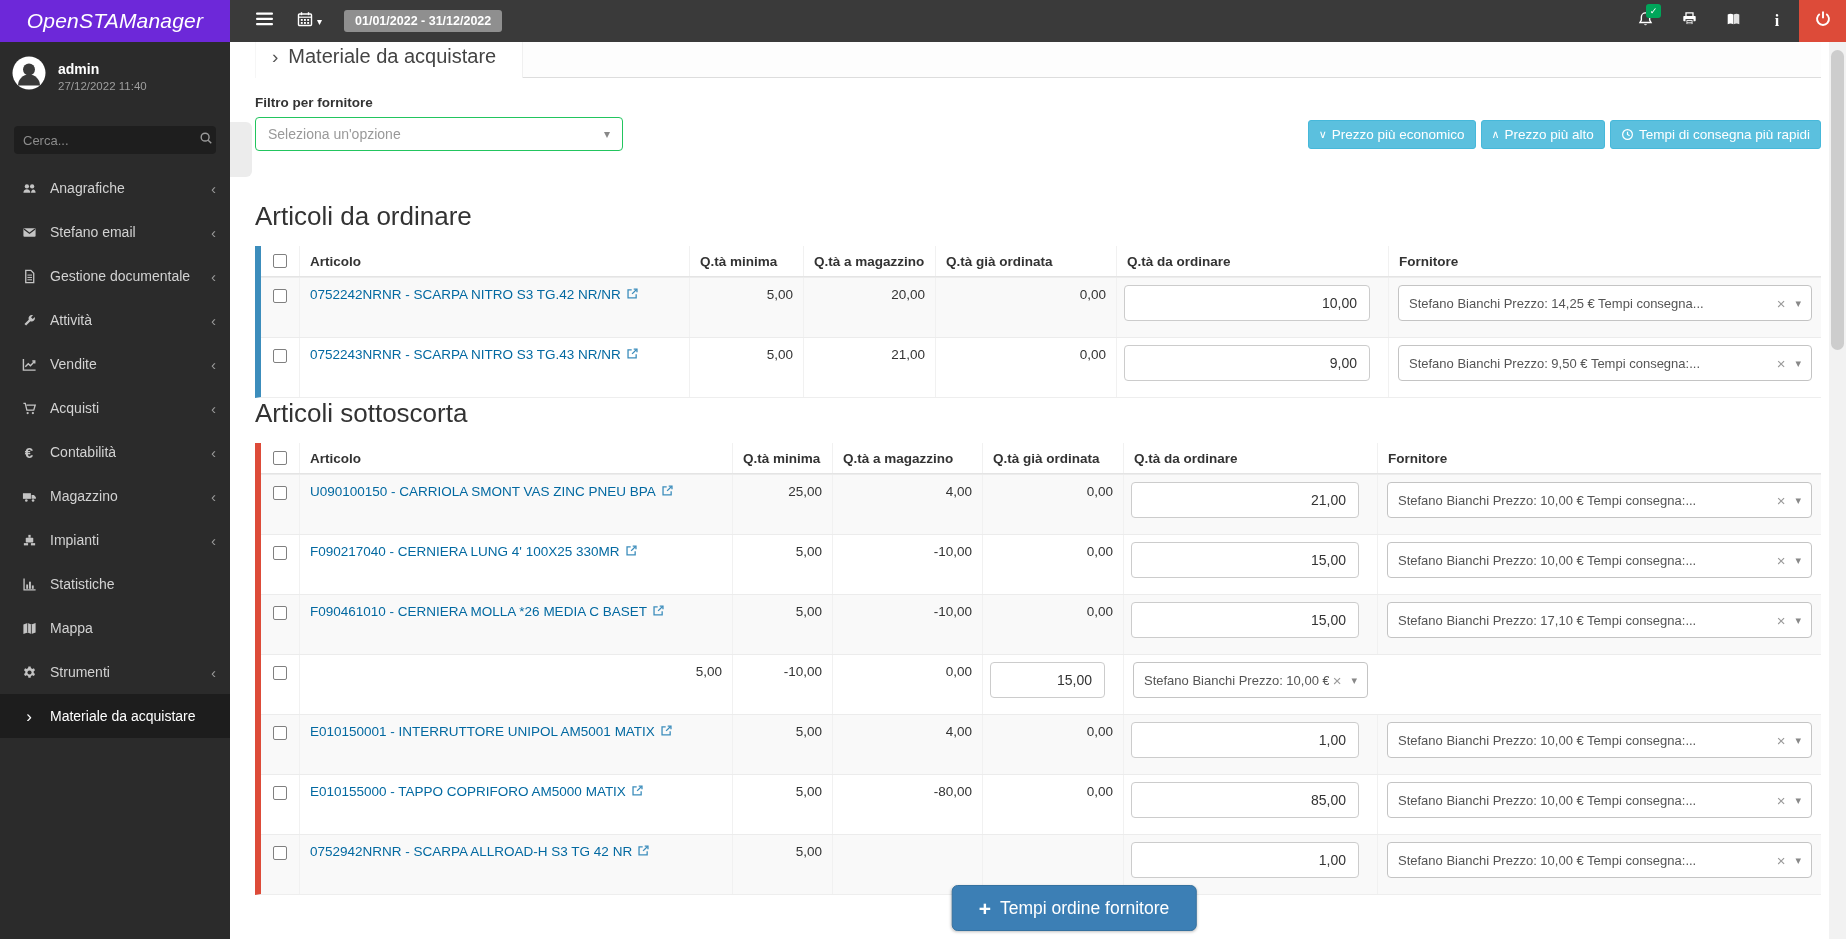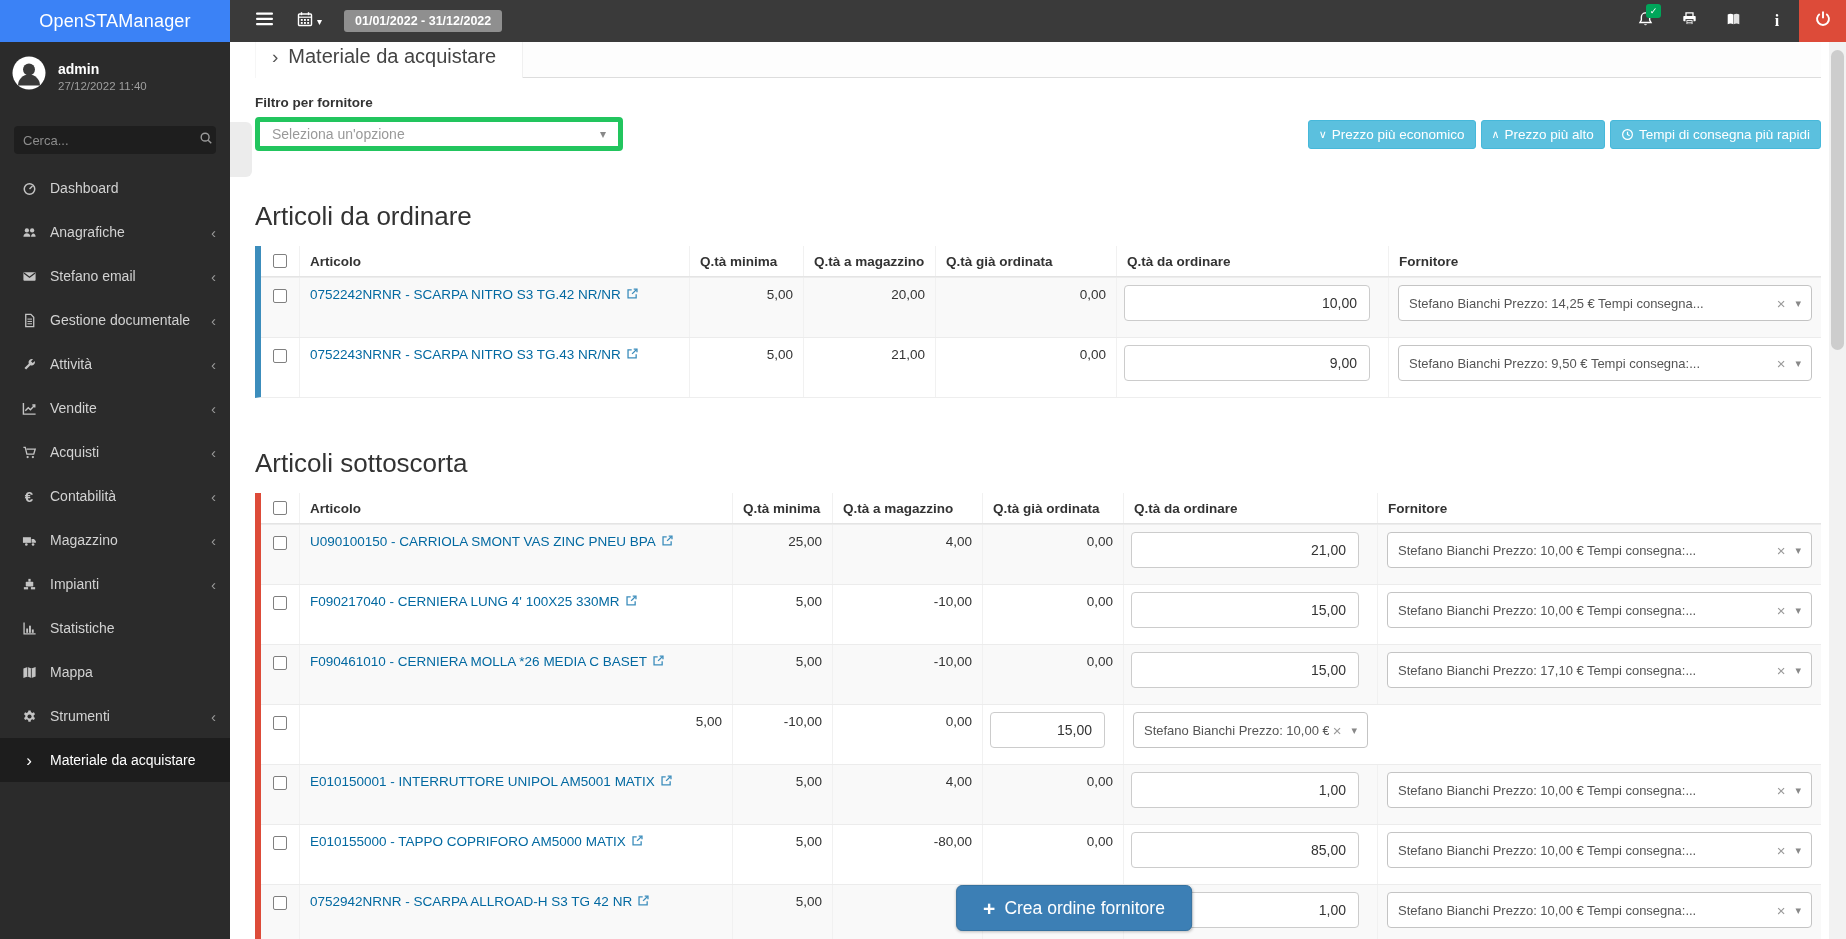--- a/index.html
+++ b/index.html
@@ -1,20 +1,20 @@
 <!DOCTYPE html>
 <html><head>
 <meta charset="utf-8">
 <style>
   * { margin:0; padding:0; box-sizing:border-box; }
   html,body { width:1846px; height:939px; overflow:hidden; font-family:"Liberation Sans","DejaVu Sans",sans-serif; background:#fff; }
 
   
   .topbar { position:fixed; top:0; left:0; width:1846px; height:42px; background:#3a3a3a; display:flex; align-items:stretch; z-index:50; }
-  .logo { width:230px; background:#3b82f6; color:#fff; font-size:18px; display:flex; align-items:center; justify-content:center; letter-spacing:.2px; }
+  .logo { width:230px; background:#6d28d9; color:#fff; font-size:21px; display:flex; align-items:center; justify-content:center; letter-spacing:.2px;font-style:italic; }
   .tb-left { display:flex; align-items:center; gap:8px; padding-left:18px; }
   .tb-btn { display:flex; align-items:center; gap:4px; padding:6px 8px; cursor:pointer; color:#fff; }
   .date-badge { background:#8f8f8f; color:#fff; font-weight:bold; font-size:12.5px; padding:4px 11px; border-radius:3px; margin-left:6px; cursor:pointer; }
   .tb-right { margin-left:auto; display:flex; align-items:stretch; }
   .tb-ic { width:44px; display:flex; align-items:center; justify-content:center; position:relative; cursor:pointer; color:#fff; }
   .bell-badge { position:absolute; top:4px; right:6px; width:15px; height:14px; background:#00a65a; border-radius:3px; color:#fff; font-size:9px; display:flex; align-items:center; justify-content:center; font-weight:bold; }
   .power { width:47px; background:#dd4b39; display:flex; align-items:center; justify-content:center; cursor:pointer; }
   .info-i { font-family:"Liberation Serif","DejaVu Serif",serif; font-weight:bold; font-size:16px; }
 
   
@@ -38,28 +38,28 @@
   .side-handle { position:fixed; left:230px; top:122px; width:22px; height:55px; background:#ececec; border-radius:0 6px 6px 0; z-index:30; }
 
   .tabs-row { display:flex; align-items:stretch; height:46px; }
   .tab-active { background:#fff; border-top:3px solid #3c8dbc; border-right:1px solid #f0f0f0; border-left:1px solid #f6f6f6; padding:0 26px 0 16px; display:flex; align-items:center; gap:10px; font-size:20px; color:#444; cursor:pointer; }
   .tab-chevron { color:#555; font-size:19px; }
   .tabs-rest { flex:1; border-bottom:1px solid #ddd; background:#fdfdfd; }
 
   .filter-row { display:flex; align-items:flex-end; margin-top:17px; }
   .filter-block { width:368px; }
   .filter-label { font-size:13.5px; font-weight:bold; color:#333; margin-bottom:7px; }
-  .sel2-filter { height:34px; border:5px solid #22c55e; border-radius:4px; background:#fff; display:flex; align-items:center; padding:0 12px; cursor:pointer; }
+  .sel2-filter { height:34px; border:1px solid #22c55e; border-radius:4px; background:#fff; display:flex; align-items:center; padding:0 12px; cursor:pointer; }
   .sel2-filter .ph { flex:1; color:#999; font-size:14px; }
   .sel2-filter .car { color:#888; font-size:12px; }
   .sort-btns { margin-left:auto; display:flex; gap:5px; padding-bottom:2px; }
   .btn-info { background:#5bc0de; border:1px solid #46b8da; color:#fff; font-size:13.5px; font-family:inherit; border-radius:3px; height:29px; padding:0 10px; display:flex; align-items:center; gap:5px; cursor:pointer; }
   .bic { font-size:11px; line-height:1; }
 
-  .tbl-title { font-size:26px; font-weight:400; color:#333; margin-top:50px; margin-bottom:14px; }
+  .tbl-title { font-size:26px; font-weight:400; color:#333; margin-bottom:14px; }
   section:first-child .tbl-title { margin-top:50px; }
   .tbl { background:#fff; border-left:6px solid #4c1d95; border-bottom:1px solid #eee; }
   .tr { display:grid; align-items:stretch; }
   .t0 .tr { grid-template-columns:38px 390px 114px 132px 181px 272px minmax(0,1fr); }
   .t1 .tr { grid-template-columns:38px 433px 100px 150px 141px 254px minmax(0,1fr); }
   .tr + .tr { border-top:1px solid #ececec; }
   .tr.th { border-bottom:1px solid #e4e4e4; }
   .tr.odd { background:#f9f9f9; }
   .td { border-left:1px solid #f1f1f1; padding:9px 10px; font-size:13.5px; color:#333; overflow:hidden; }
   .td:first-child { border-left:none; }
@@ -165,29 +165,20 @@
   <div class="search-wrap">
     <input type="text" placeholder="Cerca..." style="">
     <span><svg width="14" height="14" viewBox="0 0 16 16" fill="none" stroke="#9a9a9a" stroke-width="1.6">
           <circle cx="7" cy="7" r="4.5"></circle>
           <line x1="10.5" y1="10.5" x2="14" y2="14"></line>
         </svg></span>
   </div>
   <div class="menu">
       <div class="menu-item">
         <span class="mi-icon">
-          <svg viewBox="0 0 16 16" width="15" height="15">
-            <circle cx="8" cy="8.5" r="5.6" fill="none" stroke="currentColor" stroke-width="1.6"></circle>
-            <line x1="8" y1="8.5" x2="11.2" y2="5.4" stroke="currentColor" stroke-width="1.6"></line>
-          </svg>
-        </span>
-        <span class="mi-label">Dashboard</span>
-      </div>
-      <div class="menu-item">
-        <span class="mi-icon">
           <svg viewBox="0 0 16 16" width="15" height="15" fill="currentColor">
             <circle cx="5.2" cy="5.8" r="2.3"></circle>
             <circle cx="10.8" cy="5.8" r="2.3"></circle>
             <path d="M1.5 12.5c0-2.2 1.6-3.6 3.7-3.6s3.7 1.4 3.7 3.6z"></path>
             <path d="M9.6 12.5c.1-1.6.9-2.9 2.2-3.4 1.7.2 2.7 1.6 2.7 3.4z"></path>
           </svg>
         </span>
         <span class="mi-label">Anagrafiche</span>
         <span class="mi-caret">‹</span>
       </div>
@@ -571,18 +562,18 @@
             </div>
           </div>
         </div>
       </section>
     </div>
 
 </main>
 
 <button class="create-btn">
   <span class="plus">+</span>
-  <span>Crea ordine fornitore</span>
+  <span>Tempi ordine fornitore</span>
 </button>
 
 <div class="scrollbar">
     <div class="scroll-thumb"></div>
   </div>
 
 </body></html>

